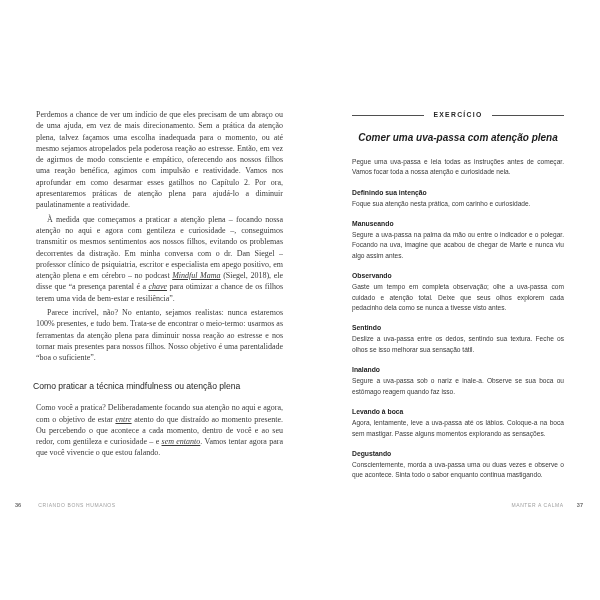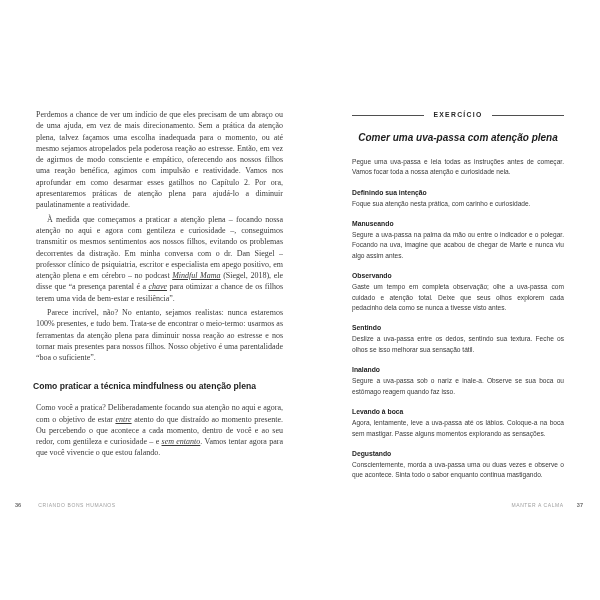--- a/index.html
+++ b/index.html
@@ -16,21 +16,21 @@
   .left-col {
     position:absolute; left:33px; top:106px; width:253px;
     font-family:"Liberation Serif", serif;
     font-size:8px; line-height:11.3px;
     color:#3a3a3a; text-align:justify;
   }
   .left-col p { margin:3px; hyphens:auto; }
   .par-indent { text-indent:11px; }
   .section-heading {
     font-family:"Liberation Sans", sans-serif;
-    font-weight:bold; font-size:8.6px; line-height:1.25;
+    font-weight:normal; font-size:8.6px; line-height:1.25;
     color:#1e1e1e; text-align:left;
     margin:17px 0 11px 0;
   }
 
   
   .right-col {
     position:absolute; left:352px; top:110px; width:212px;
     font-family:"Liberation Sans", sans-serif;
     font-size:6.6px; line-height:10.4px;
     color:#3a3a3a; text-align:justify;

